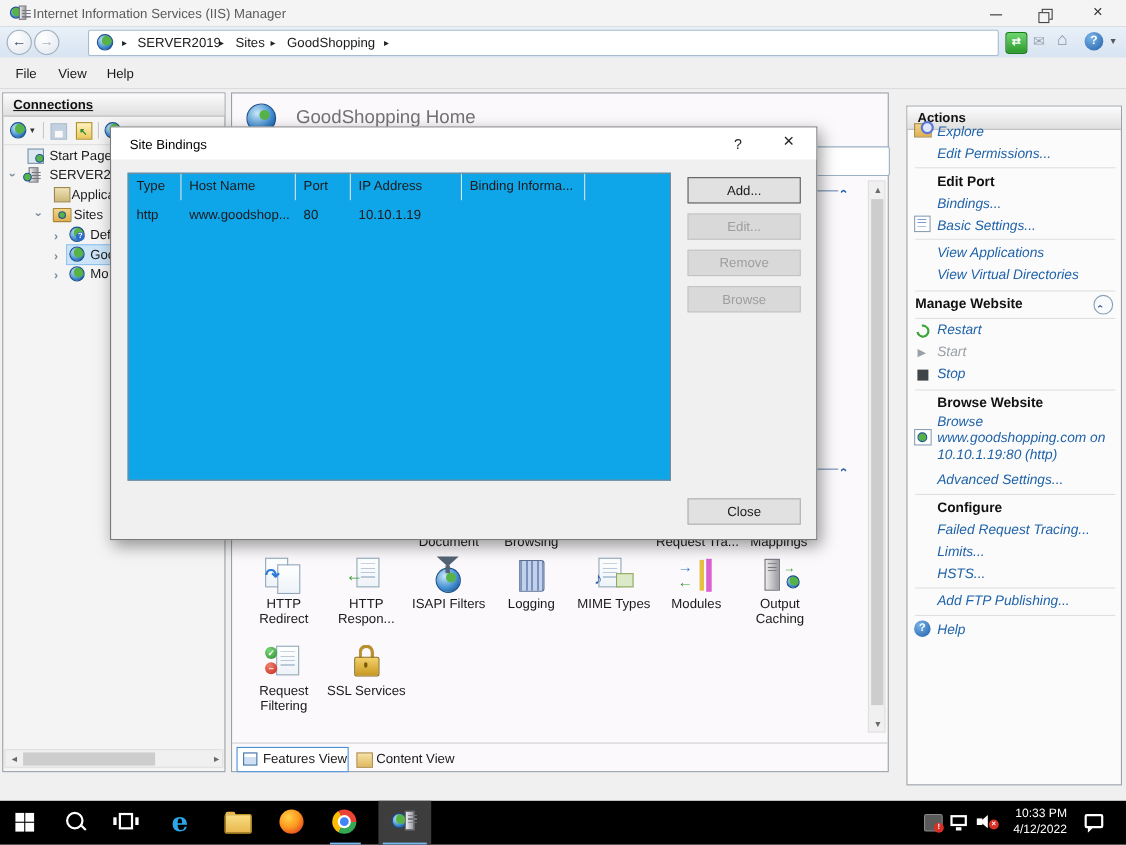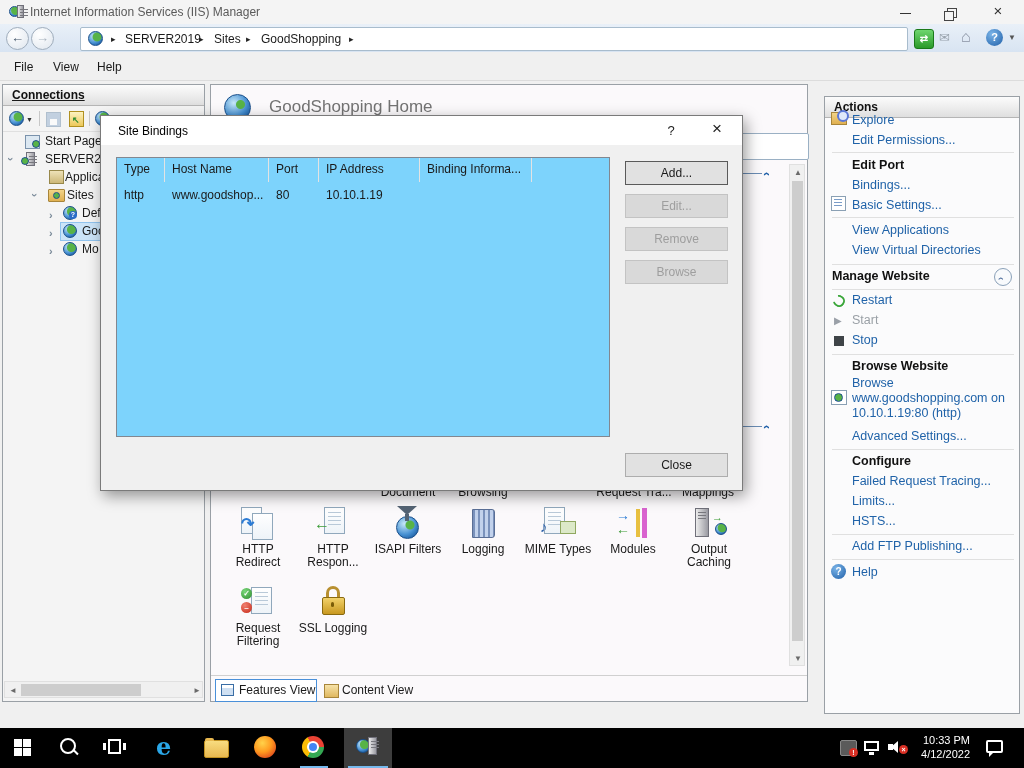--- a/index.html
+++ b/index.html
@@ -23,28 +23,28 @@
   .panel-hdr{height:21px;background:linear-gradient(#fcfcfc,#dfdfdf);border-bottom:1px solid #b5b5b5;font-weight:bold;color:#111;padding:3px 0 0 9px;box-sizing:border-box;}
   #connections{left:2px;top:84px;width:203px;height:618px;background:#f4f4f4;border:1px solid #9aa0a6;box-sizing:border-box;text-decoration:underline;}
   #contentpanel{left:210px;top:84px;width:598px;height:618px;background:#fbf9fb;border:1px solid #9aa0a6;box-sizing:border-box;}
   #actionspanel{left:824px;top:84px;width:196px;height:618px;background:#fbfbfc;border:1px solid #9aa0a6;box-sizing:border-box;margin-top:12px;}
   
   .trow{position:absolute;height:18px;line-height:18px;white-space:nowrap;}
   .chev{position:absolute;color:#7a8a99;font-size:11px;font-weight:bold;}
   .chev.open{transform:rotate(90deg);}
   .sel-hilite{position:absolute;background:#cbe4f8;border:1px solid #90c3ee;}
   
-  .act-link{position:absolute;left:852px;color:#1f62a8;font-size:12.5px;white-space:nowrap;}
+  .act-link{position:absolute;left:852px;color:#1f62a8;font-size:12.5px;white-space:nowrap;font-style:italic;}
   .act-bold{position:absolute;left:852px;color:#111;font-weight:bold;font-size:12.5px;}
   .act-sep{position:absolute;left:832px;width:182px;border-top:1px solid #e0e0e0;}
   .act-dis{color:#9aa0a6;}
   
   #dialog{left:100px;top:115px;width:641px;height:374px;background:#f0f0f0;border:1px solid #7a7a7a;box-shadow:3px 5px 14px rgba(0,0,0,.4);z-index:50;}
   .dlg-titlebar{position:absolute;left:0;top:0;width:100%;height:29px;background:#ffffff;}
-  .listbox{position:absolute;left:15px;top:41px;width:494px;height:280px;background:#7dd3fc;border:1px solid #828790;box-sizing:border-box;}
+  .listbox{position:absolute;left:15px;top:41px;width:494px;height:280px;background:#0ea5e9;border:1px solid #828790;box-sizing:border-box;}
   .lb-col{position:absolute;top:0;height:24px;border-right:1px solid #e3e3e3;box-sizing:border-box;padding:4px 0 0 7px;color:#1a1a1a;}
   .lb-cell{position:absolute;top:30px;padding-left:7px;color:#1a1a1a;}
   .dbtn{position:absolute;left:524px;width:103px;height:24px;background:#e1e1e1;border:1px solid #adadad;text-align:center;line-height:22px;font-size:12px;color:#1a1a1a;box-sizing:border-box;}
   .dbtn.default{border:1px solid #5a5a5a;}
   .dbtn.disabled{background:#d9d9d9;border-color:#c3c3c3;color:#9e9e9e;}
   
   .feat{width:74px;text-align:center;}
   .fi{position:relative;width:38px;height:34px;margin:0 auto;}
   .flabel{margin-top:3px;font-size:12px;line-height:13px;color:#1a1a1a;}
   .pg{position:absolute;width:19px;height:25px;background:linear-gradient(#ffffff,#eef3f8);border:1px solid #90a8bc;}
@@ -265,21 +265,21 @@
           <span class="badge" style="left:2px;top:17px;background:radial-gradient(circle at 35% 30%,#f08070,#c62817)">–</span>
         </div>
       <div class="flabel">Request Filtering</div>
     </div>
     <div class="abs feat" style="left:85px;top:500px">
       <div class="fi">
           <span class="lockshackle" style="left:12px;top:1px"></span>
           <span class="lockbody" style="left:8px;top:12px"></span>
           <span class="abs" style="left:17px;top:17px;width:3px;height:5px;background:#7a5c08;border-radius:2px"></span>
         </div>
-      <div class="flabel">SSL Logging</div>
+      <div class="flabel">SSL Services</div>
     </div>
 
     <span class="abs" style="left:0;top:590px;width:596px;border-top:1px solid #d0d0d0"></span>
     <div class="viewtab active" style="left:4px;top:594px;width:100px">
       <span class="abs" style="left:5px;top:4px;width:13px;height:12px;border:1px solid #3a6ea5;background:linear-gradient(#fff 0 3px,#cfe0f2 3px);box-sizing:border-box"></span>
       <span style="margin-left:23px">Features View</span>
     </div>
     <div class="viewtab" style="left:108px;top:595px;width:100px">
       <span class="abs" style="left:5px;top:4px;width:13px;height:12px;background:linear-gradient(#f6e2a8,#e0b860);border:1px solid #a8853a"></span>
       <span style="margin-left:23px">Content View</span>

